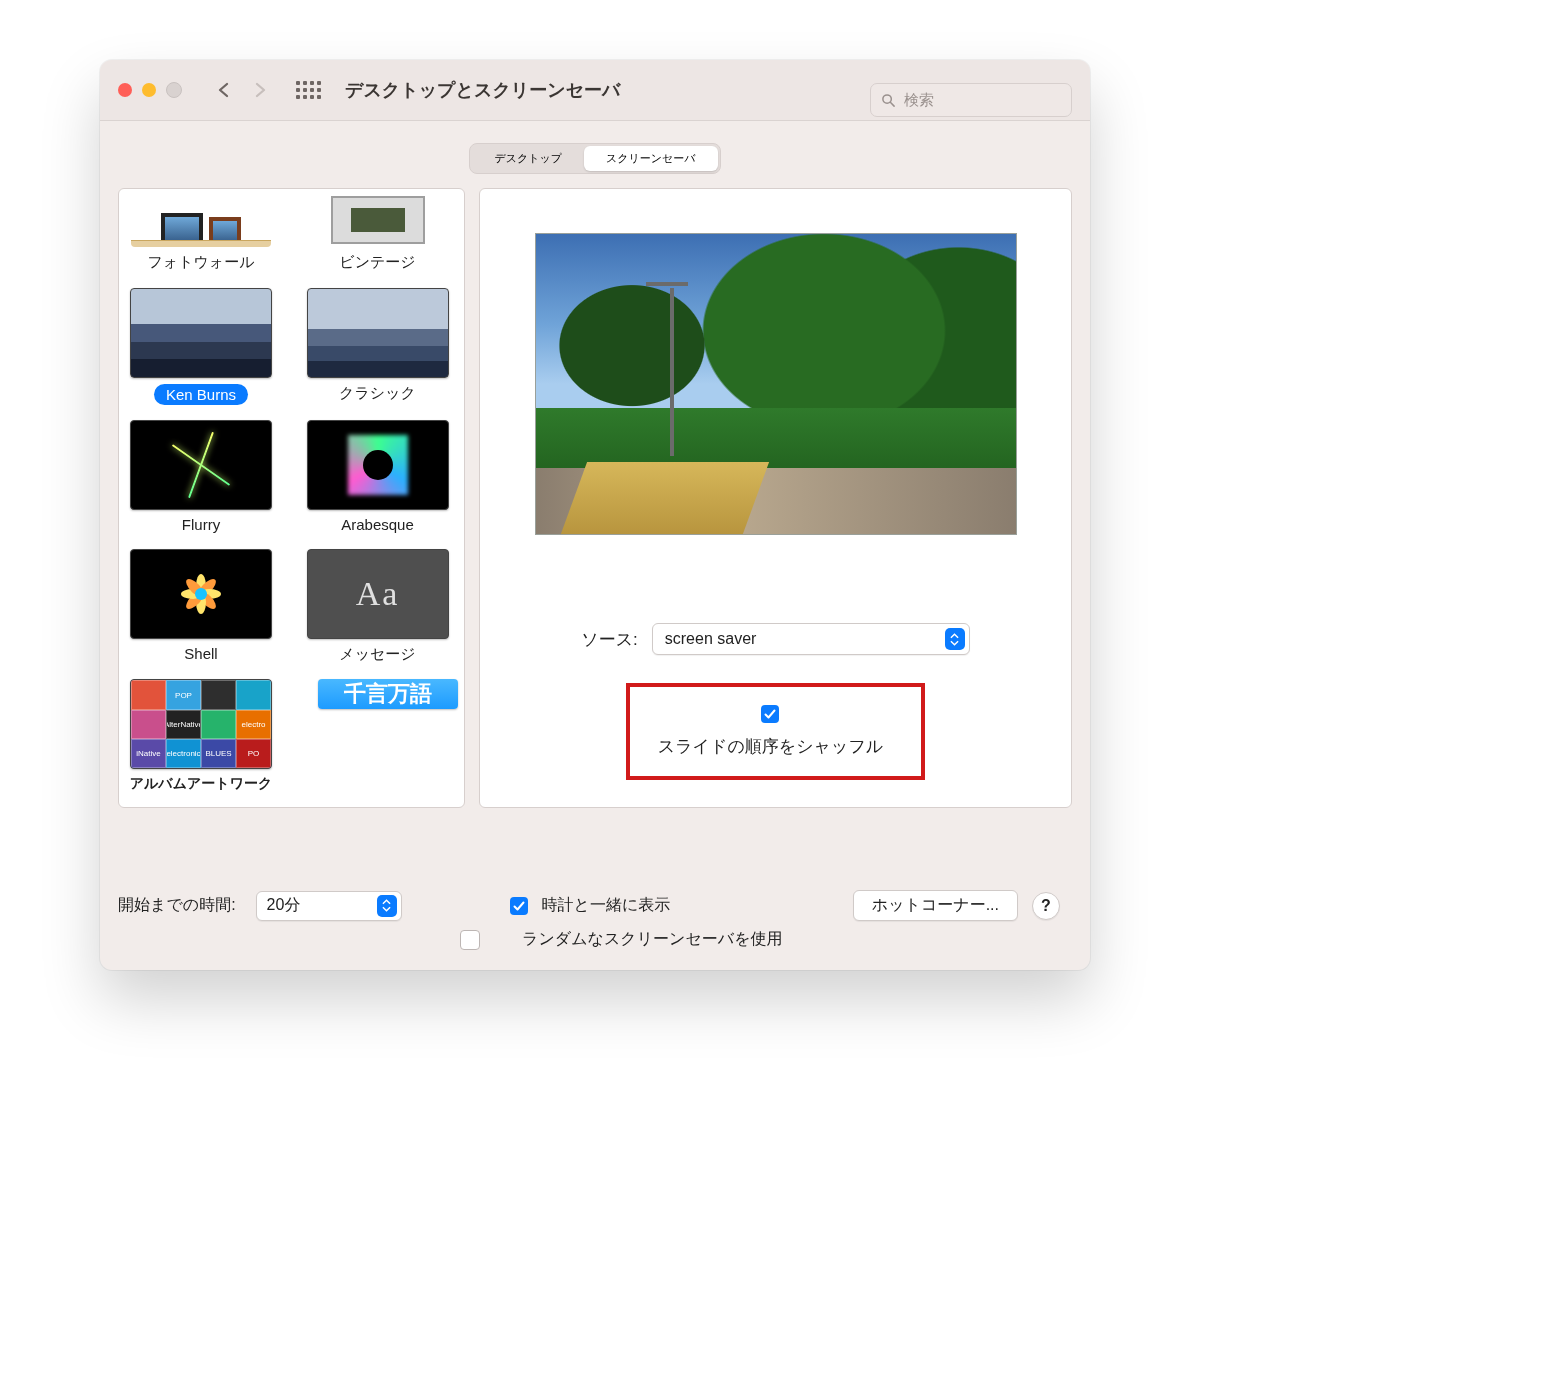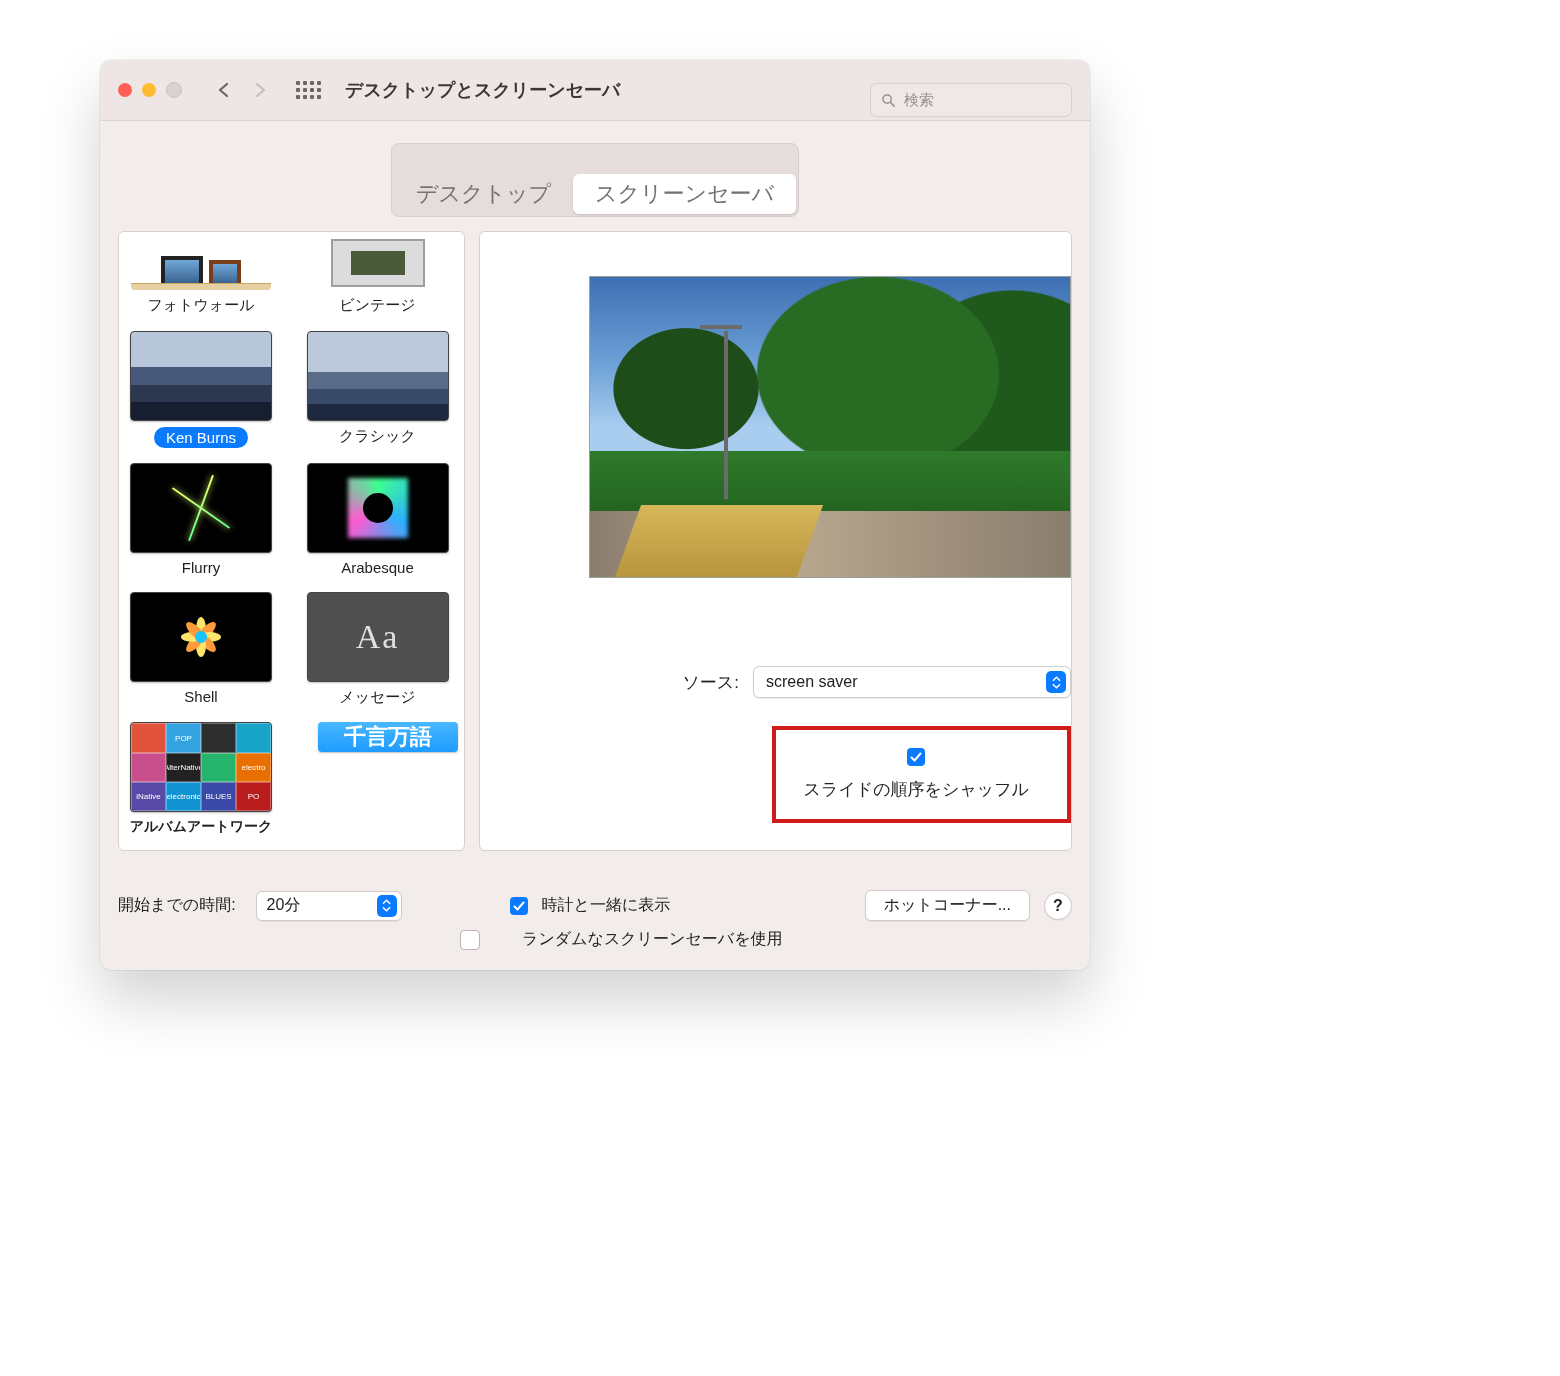--- a/index.html
+++ b/index.html
@@ -17,26 +17,26 @@
   .grid-icon{margin-left:14px;display:grid;grid-template-columns:repeat(4,4px);grid-template-rows:repeat(3,4px);gap:3px;}
   .grid-icon span{width:4px;height:4px;background:#6e6663;border-radius:1px;display:block;}
   .title{margin-left:10px;font-weight:600;font-size:18px;color:#3b3633;}
   .spacer{flex:1;}
   .search{display:flex;align-items:center;gap:8px;border:1px solid #d7cfcd;border-radius:7px;background:#efe8e6;height:32px;width:180px;padding:0 10px;color:#9a918e;margin-top:20px;}
   .search svg{width:15px;height:15px;fill:#9a918e;}
   .search span{font-size:15px;}
   
   .tabwrap{display:flex;justify-content:center;padding:22px 0 14px;}
   .segment{display:flex;background:#e4dddb;border-radius:8px;padding:2px;border:1px solid #d7cfcd;}
-  .seg-btn{padding:5px 22px;font-size:22px;border-radius:6px;color:#737373;cursor:default;margin-top:28px;}
+  .seg-btn{padding:5px 22px;font-size:11px;border-radius:6px;color:#000000;cursor:default;}
   .seg-btn.active{background:#fff;box-shadow:0 1px 2px rgba(0,0,0,.15);}
   
   .panes{display:flex;gap:0;padding:0 18px;height:620px;}
   .pane-left{flex:0 0 345px;background:#fff;border:1px solid #d7cfcd;border-radius:6px;overflow:hidden;position:relative;}
-  .pane-right{flex:1;margin-left:14px;background:#fff;border:1px solid #d7cfcd;border-radius:6px;position:relative;display:flex;flex-direction:column;align-items:flex-end;}
+  .pane-right{flex:1;margin-left:14px;background:#fff;border:1px solid #d7cfcd;border-radius:6px;position:relative;display:flex;flex-direction:column;align-items:center;}
   .saver-grid{padding:4px 6px 6px 6px;display:grid;grid-template-columns:1fr 1fr;column-gap:20px;row-gap:8px;overflow-y:auto;height:100%;box-sizing:border-box;}
   .saver-item{display:flex;flex-direction:column;align-items:center;}
   .thumb{width:140px;height:88px;border-radius:4px;border:1px solid #444;box-shadow:0 1px 2px rgba(0,0,0,.25);position:relative;overflow:hidden;background:#000;}
   .saver-item.row0 .thumb{height:54px;border:none;box-shadow:none;background:transparent;}
   .cap{margin-top:6px;font-size:15px;text-align:center;}
   .cap.sel{background:#0a7bff;color:#fff;padding:2px 12px;border-radius:11px;font-weight:500;}
   .cap.tight{font-size:14px;font-weight:bold;}
   
   .t-photowall{background:#fbf8f5;display:flex;align-items:flex-end;justify-content:center;gap:6px;height:54px;}
   .t-photowall .frm{width:34px;height:26px;border:4px solid #222;background:linear-gradient(#6fa8d8,#335a86);}
@@ -81,21 +81,21 @@
   .source-row label{font-size:17px;}
   .source-select{width:300px;height:30px;border:1px solid #d0cac8;border-radius:6px;background:#fff;display:flex;align-items:center;justify-content:space-between;padding:0 4px 0 12px;box-shadow:0 1px 1px rgba(0,0,0,.06);}
   .stepper{width:20px;height:22px;background:#0a7bff;border-radius:5px;display:flex;flex-direction:column;align-items:center;justify-content:center;gap:1px;}
   .stepper svg{width:9px;height:6px;display:block;}
   
   .shuffle-box{margin-top:28px;border:4px solid #d11a1a;padding:18px 38px 18px 28px;display:flex;align-items:center;gap:12px;flex-direction:column;}
   .chk{width:18px;height:18px;border-radius:4px;background:#0a7bff;display:flex;align-items:center;justify-content:center;}
   .chk svg{width:12px;height:12px;}
   .chk.empty{background:#fff;border:1px solid #bdb6b4;}
   
-  .bottombar{position:absolute;left:18px;right:18px;bottom:20px;}
+  .bottombar{position:absolute;left:18px;right:30px;bottom:20px;}
   .brow{display:flex;align-items:center;gap:14px;}
   .brow .lab{font-size:16px;}
   .time-select{width:130px;height:28px;border:1px solid #d0cac8;border-radius:6px;background:#fff;display:flex;align-items:center;justify-content:space-between;padding:0 4px 0 10px;box-shadow:0 1px 1px rgba(0,0,0,.06);margin-left:6px;}
   .btn{background:#fff;border:1px solid #d0cac8;border-radius:6px;padding:4px 18px;font-size:16px;box-shadow:0 1px 1px rgba(0,0,0,.06);}
   .help{width:26px;height:26px;border-radius:50%;border:1px solid #d0cac8;background:#fff;display:flex;align-items:center;justify-content:center;font-weight:600;box-shadow:0 1px 1px rgba(0,0,0,.06);}
 </style>
 </head>
 <body>
 
 <div class="stage">

